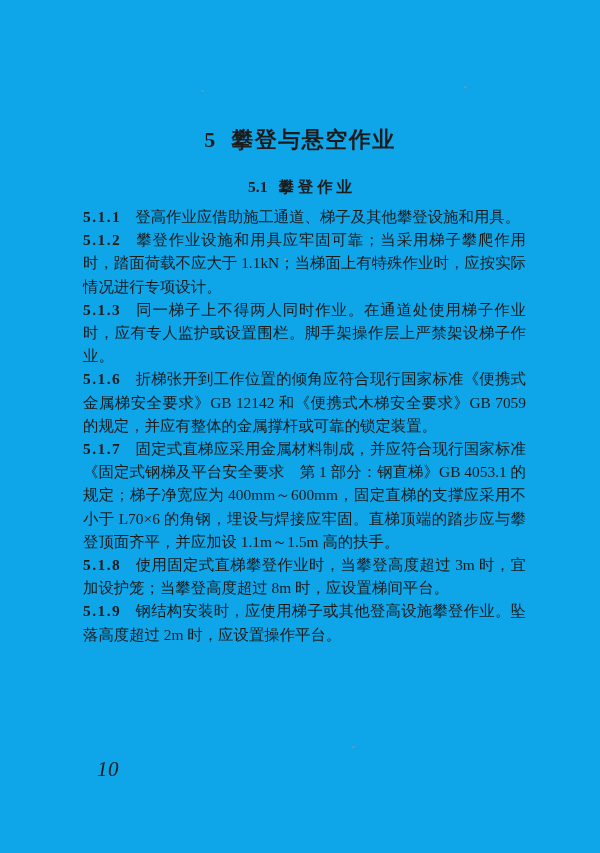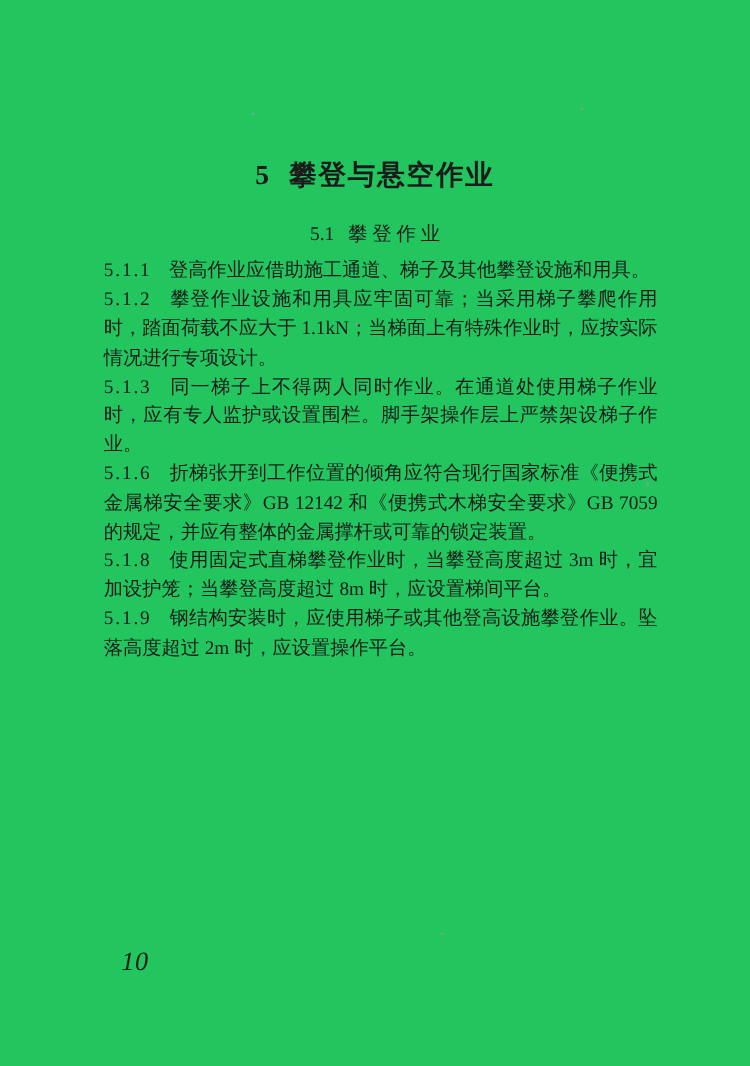--- a/index.html
+++ b/index.html
@@ -5,21 +5,21 @@
   html, body {
     margin: 0;
     padding: 0;
     background: #e8e8e6;
   }
   .page {
     position: relative;
     width: 600px;
     height: 853px;
     margin: 0 auto;
-    background: #22c55e;
+    background: #0ea5e9;
     color: #1b1b1b;
     font-family: "Liberation Serif", "DejaVu Serif", serif;
     overflow: hidden;
   }
   .chapter-title {
     position: absolute;
     top: 110px;
     left: 0;
     width: 100%;
     text-align: center;
@@ -32,41 +32,41 @@
     margin-right: 16px;
     letter-spacing: 0;
   }
   .section-title {
     position: absolute;
     top: 164px;
     left: 0;
     width: 100%;
     text-align: center;
     font-size: 15.5px;
-    font-weight: normal;
+    font-weight: bold;
     white-space: nowrap;
   }
   .section-number {
     margin-right: 11px;
   }
   .content {
     position: absolute;
     top: 205px;
     left: 83px;
     width: 443px;
     font-size: 15.4px;
     line-height: 23.2px;
     text-align: justify;
   }
   .clause {
     margin: 0;
     padding: 0;
   }
   .clause-number {
-    font-weight: normal;
+    font-weight: bold;
     letter-spacing: 1.5px;
     margin-right: 14px;
     margin-top: 12px;
   }
   .page-number {
     position: absolute;
     top: 757px;
     left: 97px;
     font-size: 21px;
     font-style: italic;
@@ -101,20 +101,21 @@
   <p class="clause"><span class="clause-number">5.1.1</span><span>登高作业应借助施工通道、梯子及其他攀登设施和用具。</span></p>
 
   <p class="clause"><span class="clause-number">5.1.2</span><span>攀登作业设施和用具应牢固可靠；当采用梯子攀爬作用时，踏面荷载不应大于 1.1kN；当梯面上有特殊作业时，应按实际情况进行专项设计。</span></p>
 
   <p class="clause"><span class="clause-number">5.1.3</span><span>同一梯子上不得两人同时作业。在通道处使用梯子作业时，应有专人监护或设置围栏。脚手架操作层上严禁架设梯子作业。</span></p>
 
 
 
   <p class="clause"><span class="clause-number">5.1.6</span><span>折梯张开到工作位置的倾角应符合现行国家标准《便携式金属梯安全要求》GB 12142 和《便携式木梯安全要求》GB 7059 的规定，并应有整体的金属撑杆或可靠的锁定装置。</span></p>
 
+  <p class="clause"><span class="clause-number">5.1.7</span><span>固定式直梯应采用金属材料制成，并应符合现行国家标准《固定式钢梯及平台安全要求　第 1 部分：钢直梯》GB 4053.1 的规定；梯子净宽应为 400mm～600mm，固定直梯的支撑应采用不小于 L70×6 的角钢，埋设与焊接应牢固。直梯顶端的踏步应与攀登顶面齐平，并应加设 1.1m～1.5m 高的扶手。</span></p>
 
   <p class="clause"><span class="clause-number">5.1.8</span><span>使用固定式直梯攀登作业时，当攀登高度超过 3m 时，宜加设护笼；当攀登高度超过 8m 时，应设置梯间平台。</span></p>
 
   <p class="clause"><span class="clause-number">5.1.9</span><span>钢结构安装时，应使用梯子或其他登高设施攀登作业。坠落高度超过 2m 时，应设置操作平台。</span></p>
 </div>
 
   <div class="page-number">10</div>
 
   <div class="speck speck-1"></div>
   <div class="speck speck-2"></div>

